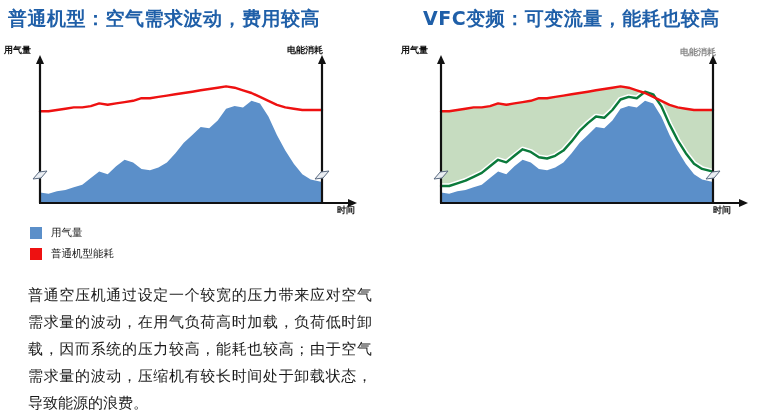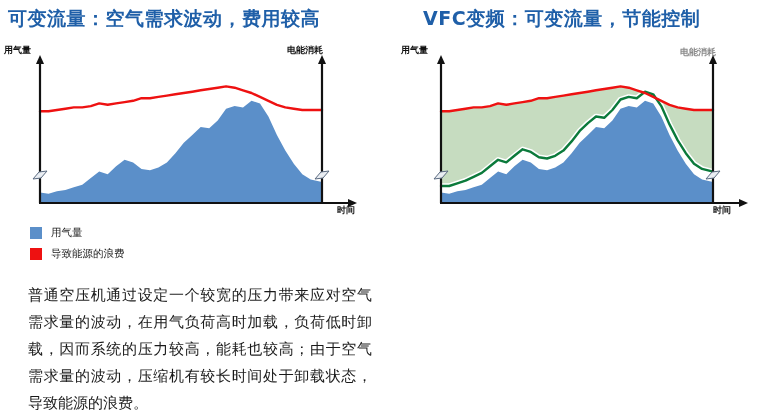--- a/index.html
+++ b/index.html
@@ -55,21 +55,21 @@
   }
   .desc-left  { left: 28px; top: 282px; width: 344px; }
 </style>
 </head>
 <body>
 
 <div class="page">
 
   <div class="panel panel-left">
 
-    <div class="title title-left">可变流量：空气需求波动，费用较高</div>
+    <div class="title title-left">普通机型：空气需求波动，费用较高</div>
 
     <div class="chart-wrap">
       <span class="axis-cap cap-y" style="left:4px; top:2px;">用气量</span>
       <span class="axis-cap cap-e" style="left:287px; top:2px;">电能消耗</span>
       <span class="axis-cap cap-x" style="left:337px; top:162px;">时间</span>
       <svg class="plot" id="plot-left" width="382" height="178">
           <polygon points="40.0,161 40.0,150.5 48.5,151.8 56.9,149.2 65.4,147.9 73.8,145.3 82.3,142.7 90.8,136.1 99.2,129.6 107.7,132.2 116.1,124.3 124.6,117.8 133.1,120.4 141.5,126.9 150.0,128.3 158.4,125.6 166.9,120.4 175.4,111.2 183.8,100.7 192.3,92.9 200.7,85.0 209.2,86.3 217.7,78.5 226.1,66.7 234.6,64.1 243.0,65.4 251.5,58.8 260.0,61.4 268.4,74.5 276.9,92.9 285.3,108.6 293.8,121.7 302.3,132.2 310.7,137.4 322.0,140.0 322.0,161" fill="#5b8fc9"></polygon>
           <polyline points="40.0,69.3 48.5,69.3 56.9,68.0 65.4,66.7 73.8,65.4 82.3,65.4 90.8,64.1 99.2,61.4 107.7,62.8 116.1,61.4 124.6,60.1 133.1,58.8 141.5,56.2 150.0,56.2 158.4,54.9 166.9,53.6 175.4,52.3 183.8,51.0 192.3,49.7 200.7,48.3 209.2,47.0 217.7,45.7 226.1,44.4 234.6,45.7 243.0,48.3 251.5,51.0 260.0,54.9 268.4,58.8 276.9,62.8 285.3,65.4 293.8,66.7 302.3,68.0 310.7,68.0 322.0,68.0" fill="none" stroke="#ee1111" stroke-width="2.4" stroke-linejoin="round" stroke-linecap="round"></polyline>
           <line x1="40" y1="18" x2="40" y2="161" stroke="#111" stroke-width="2.2"></line>
           <polygon points="36,22 44,22 40,13" fill="#111"></polygon>
@@ -86,30 +86,30 @@
         </svg>
     </div>
 
     <div class="legend legend-left">
       <div class="legend-row">
         <span class="swatch" style="background:#5b8fc9"></span>
         <span class="legend-label">用气量</span>
       </div>
       <div class="legend-row">
         <span class="swatch" style="background:#ee1111"></span>
-        <span class="legend-label">导致能源的浪费</span>
+        <span class="legend-label">普通机型能耗</span>
       </div>
     </div>
 
     <div class="desc desc-left">普通空压机通过设定一个较宽的压力带来应对空气需求量的波动，在用气负荷高时加载，负荷低时卸载，因而系统的压力较高，能耗也较高；由于空气需求量的波动，压缩机有较长时间处于卸载状态，导致能源的浪费。</div>
   </div>
 
   <div class="panel panel-right">
 
-    <div class="title title-right">VFC变频：可变流量，节能控制</div>
+    <div class="title title-right">VFC变频：可变流量，能耗也较高</div>
 
     <div class="chart-wrap">
       <span class="axis-cap cap-y" style="left:18px; top:2px;">用气量</span>
       <span class="axis-cap cap-e" style="left:297px; top:4px; color:#8a8a8a;">电能消耗</span>
       <span class="axis-cap cap-x" style="left:330px; top:162px;">时间</span>
       <svg class="plot" id="plot-right" width="382" height="178">
           <polygon points="58.0,69.3 66.2,69.3 74.3,68.0 82.5,66.7 90.6,65.4 98.8,65.4 107.0,64.1 115.1,61.4 123.3,62.8 131.4,61.4 139.6,60.1 147.8,58.8 155.9,56.2 164.1,56.2 172.2,54.9 180.4,53.6 188.6,52.3 196.7,51.0 204.9,49.7 213.0,48.3 221.2,47.0 229.4,45.7 237.5,44.4 245.7,45.7 253.8,48.3 262.0,51.0 270.2,54.9 278.3,58.8 286.5,62.8 294.6,65.4 302.8,66.7 311.0,68.0 319.1,68.0 330.0,68.0 330.0,129.6 319.1,126.9 311.0,121.7 302.8,111.2 294.6,98.1 286.5,82.4 278.3,64.1 270.2,52.3 262.0,49.7 253.8,56.2 245.7,54.9 237.5,57.5 229.4,68.0 221.2,75.8 213.0,74.5 204.9,81.1 196.7,88.9 188.6,99.4 180.4,108.6 172.2,113.8 164.1,116.5 155.9,115.2 147.8,109.9 139.6,107.3 131.4,113.8 123.3,120.4 115.1,117.8 107.0,124.3 98.8,130.9 90.6,134.8 82.5,138.7 74.3,141.3 66.2,144.0 58.0,144.0" fill="#c6dcc0"></polygon>
           <polygon points="58.0,161 58.0,150.5 66.2,151.8 74.3,149.2 82.5,147.9 90.6,145.3 98.8,142.7 107.0,136.1 115.1,129.6 123.3,132.2 131.4,124.3 139.6,117.8 147.8,120.4 155.9,126.9 164.1,128.3 172.2,125.6 180.4,120.4 188.6,111.2 196.7,100.7 204.9,92.9 213.0,85.0 221.2,86.3 229.4,78.5 237.5,66.7 245.7,64.1 253.8,65.4 262.0,58.8 270.2,61.4 278.3,74.5 286.5,92.9 294.6,108.6 302.8,121.7 311.0,132.2 319.1,137.4 330.0,140.0 330.0,161" fill="#5b8fc9"></polygon>
           <polyline points="58.0,144.0 66.2,144.0 74.3,141.3 82.5,138.7 90.6,134.8 98.8,130.9 107.0,124.3 115.1,117.8 123.3,120.4 131.4,113.8 139.6,107.3 147.8,109.9 155.9,115.2 164.1,116.5 172.2,113.8 180.4,108.6 188.6,99.4 196.7,88.9 204.9,81.1 213.0,74.5 221.2,75.8 229.4,68.0 237.5,57.5 245.7,54.9 253.8,56.2 262.0,49.7 270.2,52.3 278.3,64.1 286.5,82.4 294.6,98.1 302.8,111.2 311.0,121.7 319.1,126.9 330.0,129.6" fill="none" stroke="#ffffff" stroke-width="5.5" stroke-linejoin="round"></polyline>
           <polyline points="58.0,144.0 66.2,144.0 74.3,141.3 82.5,138.7 90.6,134.8 98.8,130.9 107.0,124.3 115.1,117.8 123.3,120.4 131.4,113.8 139.6,107.3 147.8,109.9 155.9,115.2 164.1,116.5 172.2,113.8 180.4,108.6 188.6,99.4 196.7,88.9 204.9,81.1 213.0,74.5 221.2,75.8 229.4,68.0 237.5,57.5 245.7,54.9 253.8,56.2 262.0,49.7 270.2,52.3 278.3,64.1 286.5,82.4 294.6,98.1 302.8,111.2 311.0,121.7 319.1,126.9 330.0,129.6" fill="none" stroke="#0b7a3b" stroke-width="2.4" stroke-linejoin="round" stroke-linecap="round"></polyline>

